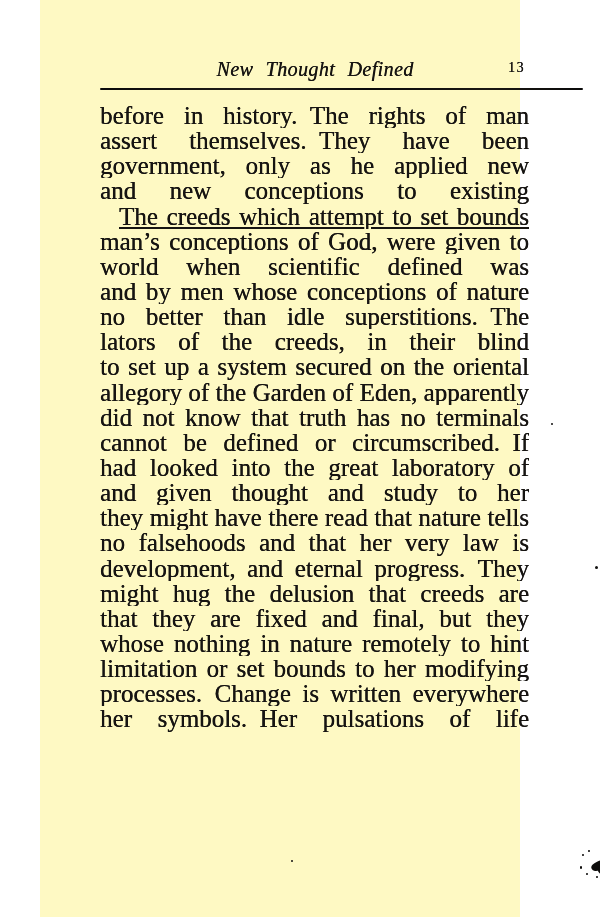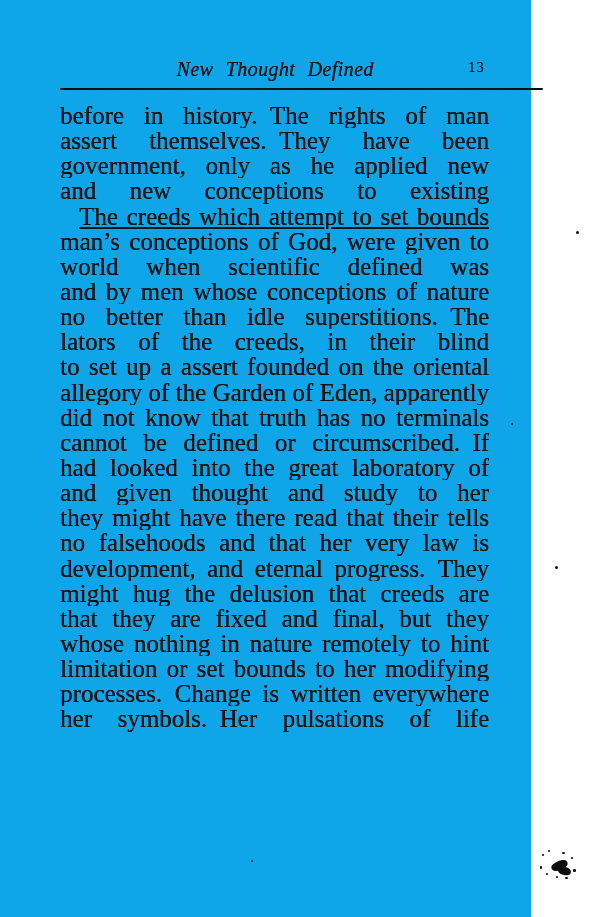--- a/index.html
+++ b/index.html
@@ -3,24 +3,25 @@
 <meta charset="utf-8">
 <style>
   html, body { margin: 0; padding: 0; }
   body {
     width: 600px; height: 917px;
     background: #ffffff;
     overflow: hidden;
   }
   .page {
     position: relative;
-    width: 531px; height: 917px;
-    background: #0ea5e9;
+    width: 480px; height: 917px;
+    background: #fef9c3;
     font-family: "Liberation Serif", "DejaVu Serif", serif;
     color: #161412;
+    margin-left: 40px;
   }
   
   .running-header {
     position: absolute;
     top: 58px; left: 60px; width: 430px; height: 26px;
   }
   .header-title {
     position: absolute; left: 0; right: 0; top: 0;
     text-align: center;
     font-style: italic;
@@ -92,27 +93,27 @@
     <div class="line">before in history. The rights of man forever</div>
     <div class="line">assert themselves. They have been improved</div>
     <div class="line">government, only as he applied new thoughts</div>
     <div class="line">and new conceptions to existing governments.</div>
     <div class="line indent">The creeds which attempt to set bounds to</div>
     <div class="line">man’s conceptions of God, were given to the</div>
     <div class="line">world when scientific defined was unknown</div>
     <div class="line">and by men whose conceptions of nature were</div>
     <div class="line">no better than idle superstitions. The formu-</div>
     <div class="line">lators of the creeds, in their blind endeavor</div>
-    <div class="line">to set up a assert founded on the oriental</div>
+    <div class="line">to set up a system secured on the oriental</div>
     <div class="line">allegory of the Garden of Eden, apparently</div>
     <div class="line">did not know that truth has no terminals and</div>
     <div class="line">cannot be defined or circumscribed. If they</div>
     <div class="line">had looked into the great laboratory of nature</div>
     <div class="line">and given thought and study to her processes,</div>
-    <div class="line">they might have there read that their tells</div>
+    <div class="line">they might have there read that nature tells</div>
     <div class="line">no falsehoods and that her very law is growth,</div>
     <div class="line">development, and eternal progress. They</div>
     <div class="line">might hug the delusion that creeds are static,</div>
     <div class="line">that they are fixed and final, but they could</div>
     <div class="line">whose nothing in nature remotely to hint at</div>
     <div class="line">limitation or set bounds to her modifying</div>
     <div class="line">processes. Change is written everywhere in</div>
     <div class="line">her symbols. Her pulsations of life growth</div>
   </div>
 

